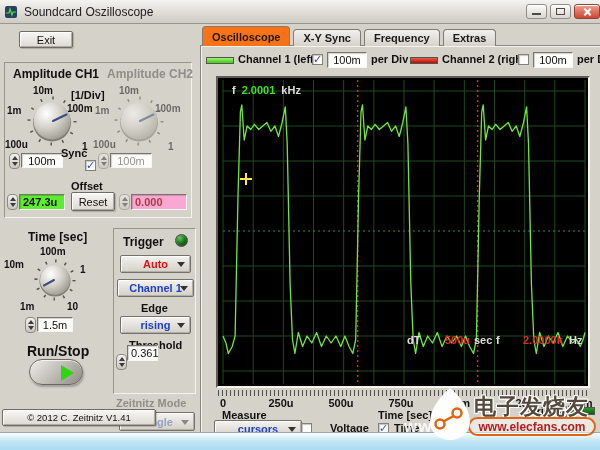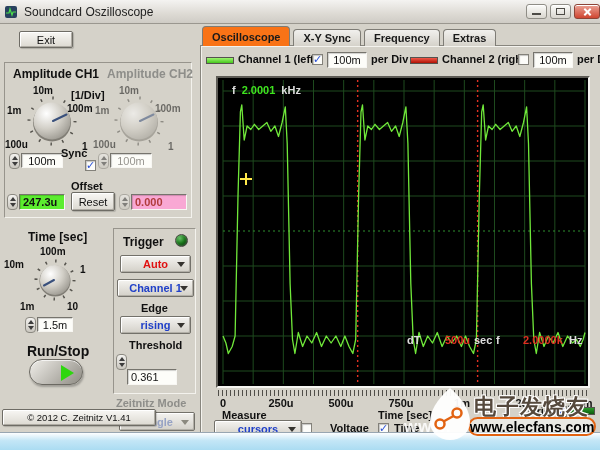--- a/index.html
+++ b/index.html
@@ -86,21 +86,21 @@
 .tickstrip{position:absolute;left:218px;top:390px;width:370px;height:6px;z-index:2;
   background:repeating-linear-gradient(90deg,#504e49 0 1px,rgba(0,0,0,0) 1px 4px)}
 .ticklabel{position:absolute;font-weight:bold;font-size:11px;color:#111;transform:translateX(-50%);white-space:nowrap}
 .deskstrip{position:absolute;left:0;top:432px;width:600px;height:18px;
   background:linear-gradient(#fdfeff,#c3e6f6 45%,#abdcf2);border-top:1px solid #98a6b2;z-index:10}
 .wm-www{position:absolute;left:404px;top:417px;font-weight:bold;font-size:17px;
   color:rgba(255,255,255,.85);letter-spacing:1px;z-index:40}
 .wm-cn{position:absolute;left:474px;top:392px;font-weight:bold;font-size:22px;color:#55493d;letter-spacing:1px;
   text-shadow:-1px -1px 0 #fff,1px -1px 0 #fff,-1px 1px 0 #fff,1px 1px 0 #fff;z-index:40;white-space:nowrap}
 .wm-badge{position:absolute;left:468px;top:417px;width:128px;height:19px;border:2px solid #e26312;
-  border-radius:10px;background:rgba(255,255,255,.5);color:#000000;font-weight:bold;font-size:14px;
+  border-radius:10px;background:rgba(255,255,255,.5);color:#b91c1c;font-weight:bold;font-size:12px;
   display:flex;align-items:center;justify-content:center;z-index:40;white-space:nowrap}
 .wm-logo{position:absolute;left:426px;top:386px;z-index:41}
 </style>
 </head>
 <body>
 
 <div id="root">
 
   <svg width="0" height="0" style="position:absolute">
     <defs>
@@ -235,21 +235,21 @@
     <span class="lbl" style="left:27px;top:73px">Edge</span>
     <div class="dd blue" style="left:6px;top:87px;width:71px;height:18px">
         <span>rising</span>
         <span class="arr"></span>
       </div>
     <span class="lbl" style="left:15px;top:110px">Threshold</span>
     <div class="spin" style="left:2px;top:125px">
         <i class="up"></i>
         <i class="dn"></i>
       </div>
-    <div class="fld" style="left:13px;top:140px;width:50px;height:16px">
+    <div class="fld" style="left:13px;top:116px;width:31px;height:16px">
         <span>0.361</span>
       </div>
   </div>
 
   <span class="lbl dim2" style="left:116px;top:397px">Zeitnitz Mode</span>
   <div class="dd off" style="left:119px;top:412px;width:76px;height:19px">
       <span>single</span>
       <span class="arr"></span>
     </div>
 

